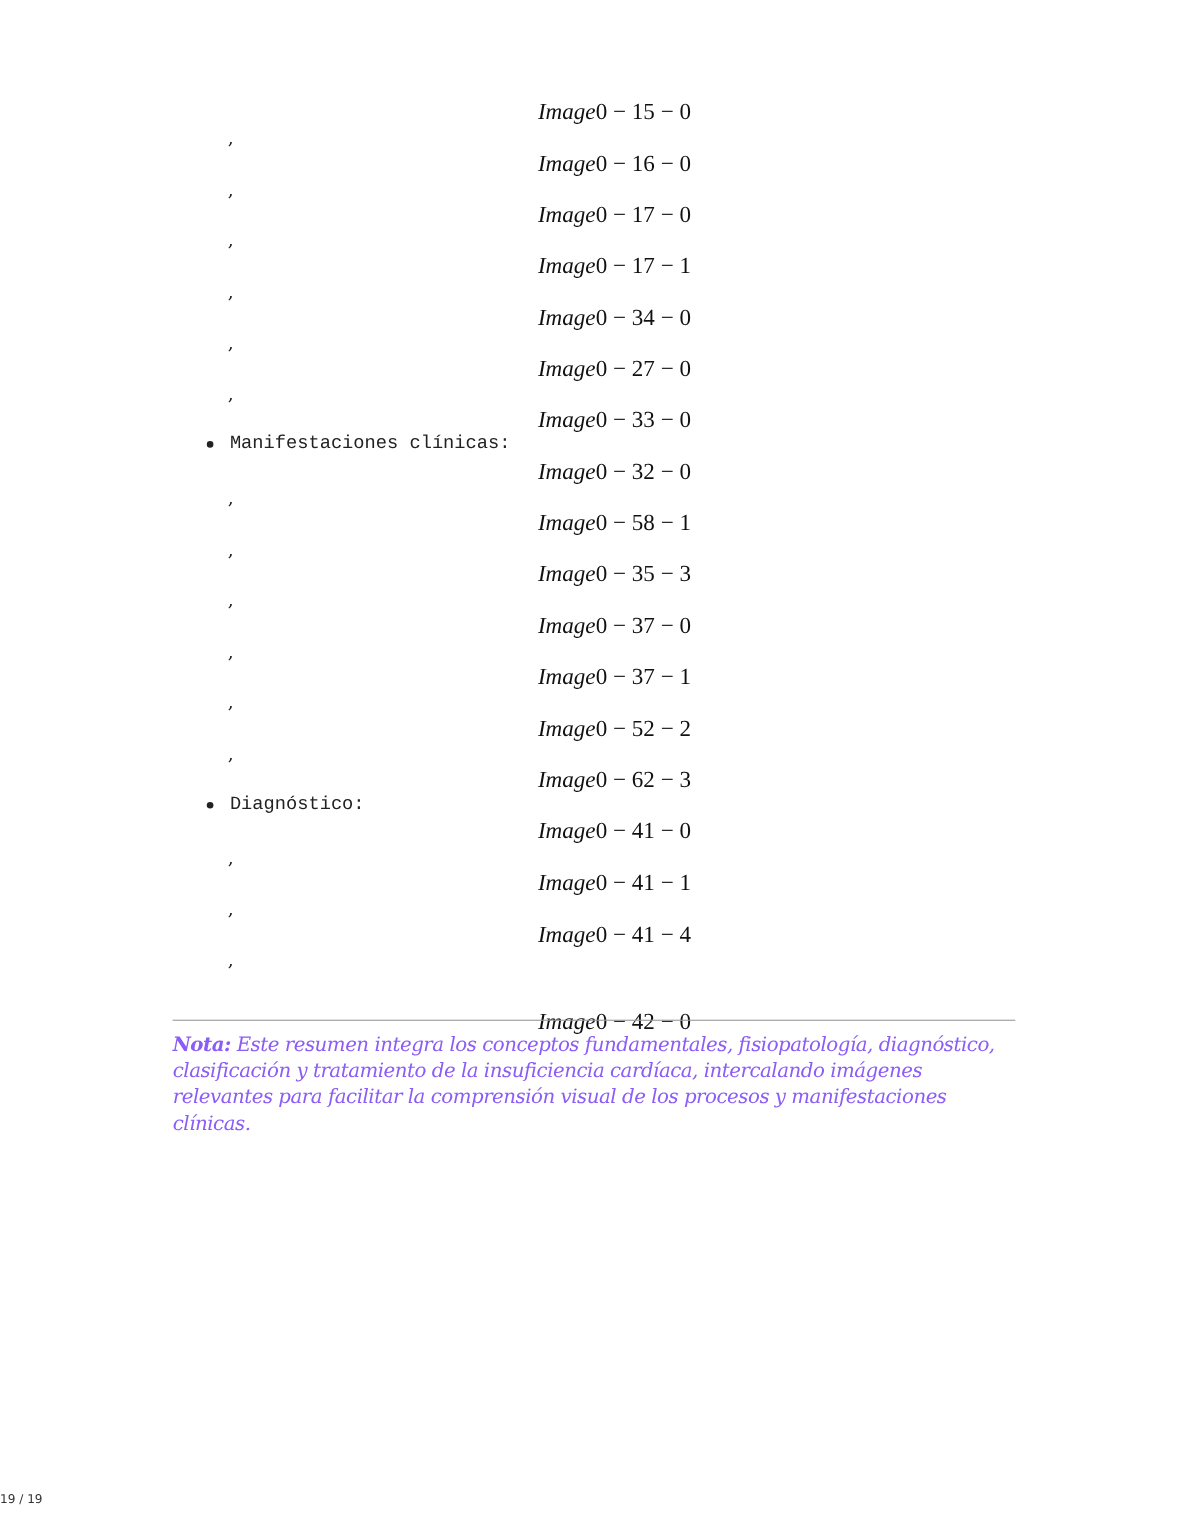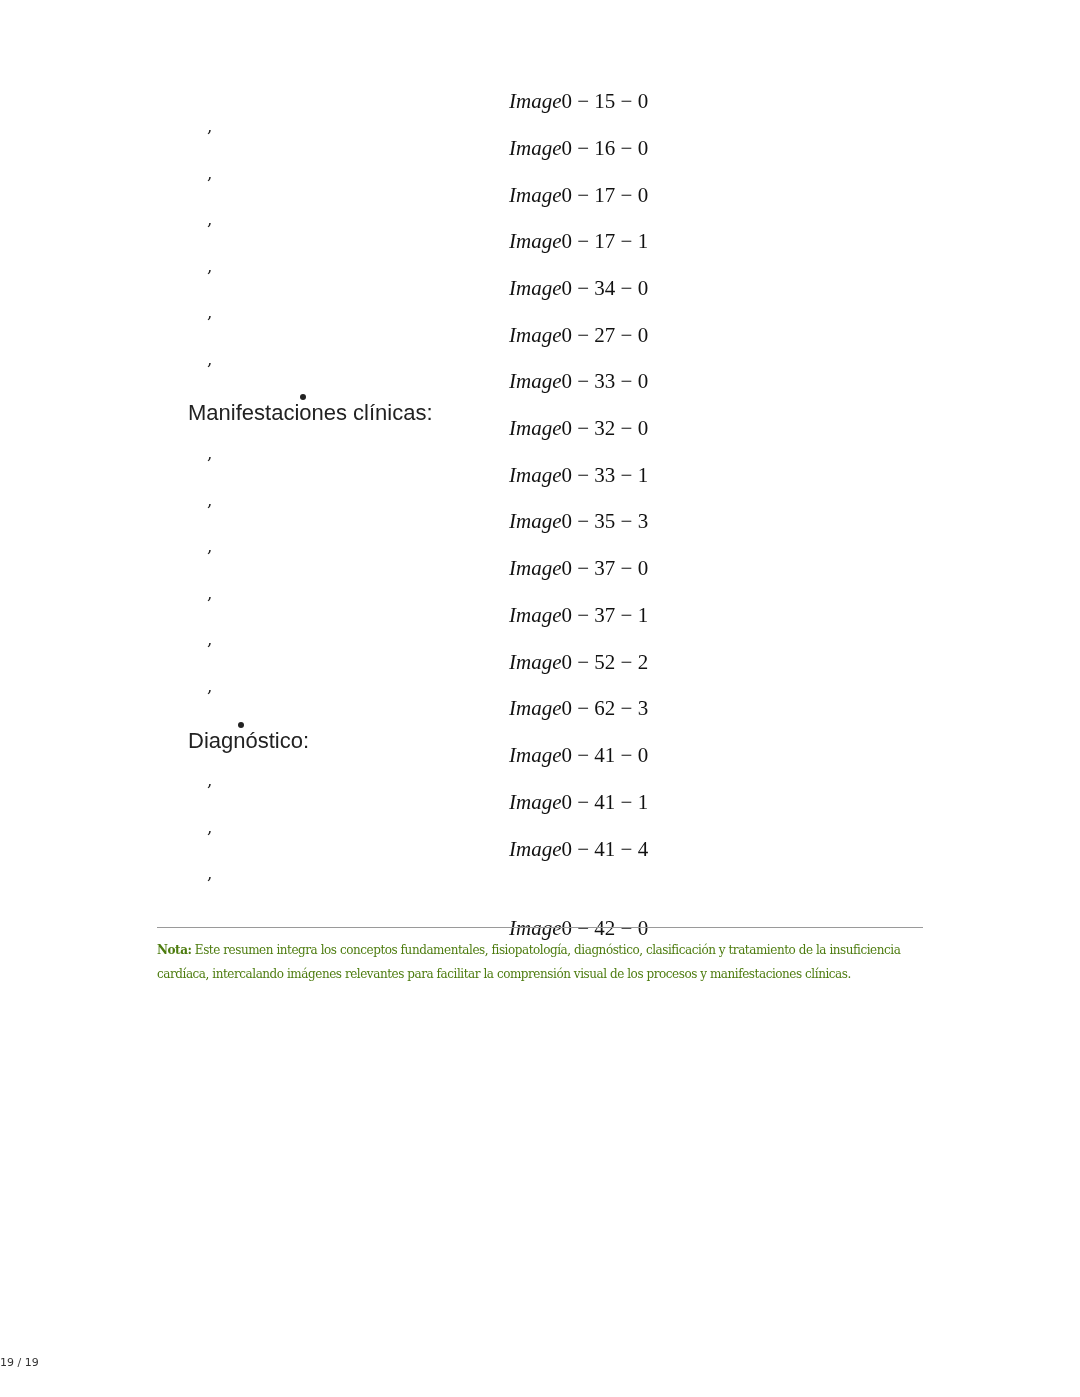--- a/index.html
+++ b/index.html
@@ -1,24 +1,24 @@
 <!DOCTYPE html>
 <html><head>
   <meta charset="utf-8">
   <style>
     html, body { margin: 0; padding: 0; background: #ffffff; }
     body { width: 1080px; height: 1397px; position: relative; overflow: hidden; color: #1a1a1a; }
     .page { position: absolute; left: 0; top: 0; width: 1080px; height: 1397px; }
     .comma { position: absolute; left: 207px; font-family: "DejaVu Serif", serif; font-size: 17px; color: #222; }
-    .math { position: absolute; left: 489px; font-family: "Liberation Serif", serif; font-size: 21px; color: #111; white-space: nowrap; margin-left: 20px; }
+    .math { position: absolute; left: 489px; font-family: "Liberation Serif", serif; font-size: 21px; color: #111; white-space: nowrap; }
     .math .it { font-style: italic; }
-    .bullet-item { position: absolute; left: 188px; font-family: Liberation Sans, sans-serif; font-size: 22px; color: #222; display: flex; align-items: center; flex-direction: column; }
+    .bullet-item { position: absolute; left: 188px; font-family: Liberation Mono, monospace; font-size: 17px; color: #222; display: flex; align-items: center; }
     .bullet-dot { width: 6px; height: 6px; border-radius: 50%; background: #222; margin-right: 15px; }
     .rule { position: absolute; left: 157px; top: 927px; width: 766px; height: 0; border-top: 1.5px solid #9a9a9a; }
-    .note { position: absolute; left: 157px; top: 938px; width: 770px; font-family: "DejaVu Serif", serif; font-size: 12px; line-height: 24px; color: #4d7c0f; letter-spacing: -0.45px; }
+    .note { position: absolute; left: 157px; top: 938px; width: 770px; font-family: "DejaVu Serif", serif; font-size: 18px; line-height: 24px; color: #8b5cf6; letter-spacing: -0.45px; font-style: italic; }
     .note b { font-weight: bold; }
     .page-num { position: absolute; left: 0; width: 1080px; top: 1356px; font-family: "DejaVu Sans", sans-serif; font-size: 11px; color: #333; }
   </style>
 </head>
 <body>
 
 <div class="page">
 
   <div class="math" style="top:89px"><span class="it">Image</span><span>0 − 15 − 0</span></div>
   <div class="comma" style="top:116px">,</div>
@@ -33,21 +33,21 @@
   <div class="math" style="top:323px"><span class="it">Image</span><span>0 − 27 − 0</span></div>
   <div class="comma" style="top:349px">,</div>
   <div class="math" style="top:369px"><span class="it">Image</span><span>0 − 33 − 0</span></div>
 
   <div class="bullet-item" style="top:394px">
     <span class="bullet-dot"></span>
     <span>Manifestaciones clínicas:</span>
   </div>
   <div class="math" style="top:416px"><span class="it">Image</span><span>0 − 32 − 0</span></div>
   <div class="comma" style="top:443px">,</div>
-  <div class="math" style="top:463px"><span class="it">Image</span><span>0 − 33 − 1</span></div>
+  <div class="math" style="top:463px"><span class="it">Image</span><span>0 − 58 − 1</span></div>
   <div class="comma" style="top:490px">,</div>
   <div class="math" style="top:509px"><span class="it">Image</span><span>0 − 35 − 3</span></div>
   <div class="comma" style="top:536px">,</div>
   <div class="math" style="top:556px"><span class="it">Image</span><span>0 − 37 − 0</span></div>
   <div class="comma" style="top:583px">,</div>
   <div class="math" style="top:603px"><span class="it">Image</span><span>0 − 37 − 1</span></div>
   <div class="comma" style="top:629px">,</div>
   <div class="math" style="top:650px"><span class="it">Image</span><span>0 − 52 − 2</span></div>
   <div class="comma" style="top:676px">,</div>
   <div class="math" style="top:696px"><span class="it">Image</span><span>0 − 62 − 3</span></div>

